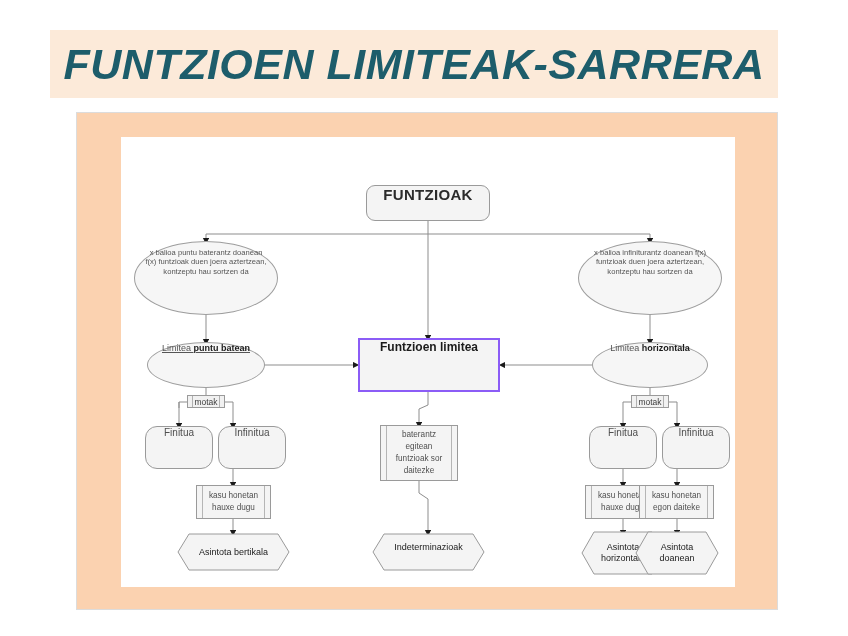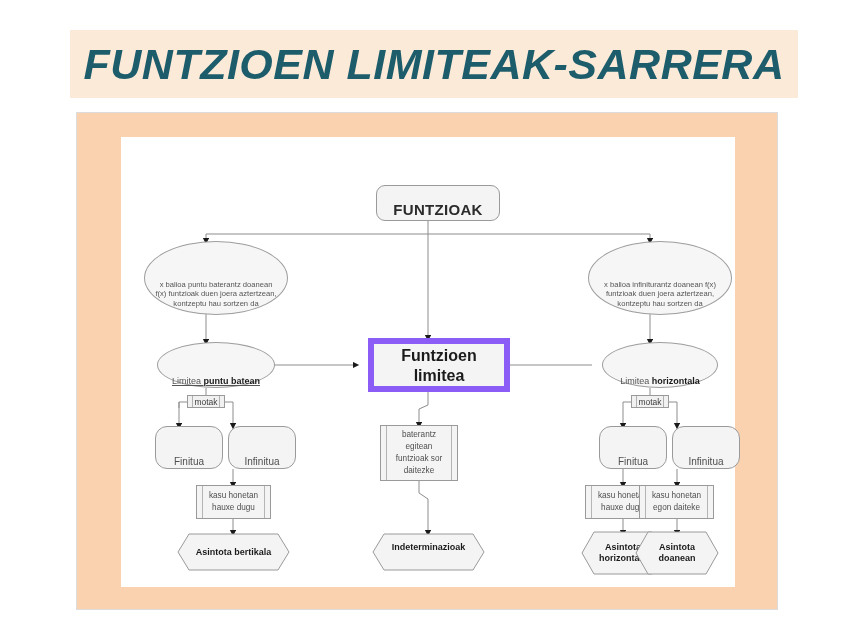--- a/index.html
+++ b/index.html
@@ -6,21 +6,21 @@
   body{
     width:848px;height:636px;
     background:#ffffff;
     font-family:"Liberation Sans", sans-serif;
     overflow:hidden;
     position:relative;
   }
   
   #title-band{
     position:absolute;
-    left:70px; top:30px;
+    left:50px; top:30px;
     width:728px; height:68px;
     background:#fcead9;
   }
   #title-text{
     position:absolute;
     left:0; top:0; width:100%; height:100%;
     display:flex; align-items:center; justify-content:center;
     font-family:"Liberation Sans", sans-serif;
     font-size:43px;
     font-weight:bold;
@@ -46,27 +46,26 @@
   }
   
   #diagram{
     position:absolute;
     left:0; top:0; width:614px; height:450px;
   }
   #svg-lines{position:absolute;left:0;top:0;width:614px;height:450px;}
   .node{
     position:absolute;
     box-sizing:border-box;
-    display:flex;align-items:flex-end;justify-content:center;
+    display:flex;align-items:flex-start;justify-content:center;
     text-align:center;
     color:#4a4a4a;
     background:#f4f4f4;
     border:1px solid #9a9a9a;
     line-height:1.25;
-    margin-left:10px;
   }
   .top-box{
     background:#f4f4f4;border:1px solid #9a9a9a;border-radius:9px;
     font-size:15px;font-weight:bold;color:#2b2b2b;letter-spacing:.3px;
   }
   .ellipse{
     border-radius:50%;
     background:#f6f6f6;
     border:1px solid #9e9e9e;
     font-size:7.6px;
@@ -75,22 +74,22 @@
   }
   .ellipse-small{
     border-radius:50%;
     background:#f6f6f6;
     border:1px solid #9e9e9e;
     font-size:9px;
     color:#555;
   }
   .ellipse-small b{color:#1b1b1b;font-weight:bold;}
   .center-box{
-    background:#f4f4f4;border:6px solid #8b5cf6;
-    font-size:16px;font-weight:bold;color:#1b1b1b;
+    background:#f4f4f4;border:2px solid #8b5cf6;
+    font-size:12px;font-weight:bold;color:#1b1b1b;
   }
   .motak{
     background:#f1f1f1;
     border:1px solid #9a9a9a;
     font-size:8.5px;color:#3d3d3d;
     position:absolute;
     box-sizing:border-box;
     display:flex;align-items:center;justify-content:center;
   }
   .motak::before,.motak::after{
@@ -114,21 +113,21 @@
     content:"";position:absolute;top:0;bottom:0;width:0;
     border-left:1px solid #b5b5b5;
   }
   .note::before{left:5px;}
   .note::after{right:5px;}
   .hexwrap{position:absolute;}
   .hexwrap svg{position:absolute;left:0;top:0;}
   .hexlabel{
     position:absolute;left:0;top:0;width:100%;height:100%;
     display:flex;align-items:center;justify-content:center;
-    text-align:center;font-size:9px;font-weight:bold;color:#1b1b1b;
+    text-align:center;font-size:9px;font-weight:normal;color:#1b1b1b;
     line-height:1.2;
   }
 </style>
 </head>
 <body>
 
 <div id="title-band">
   <div id="title-text">FUNTZIOEN  LIMITEAK-SARRERA</div>
 </div>
 

